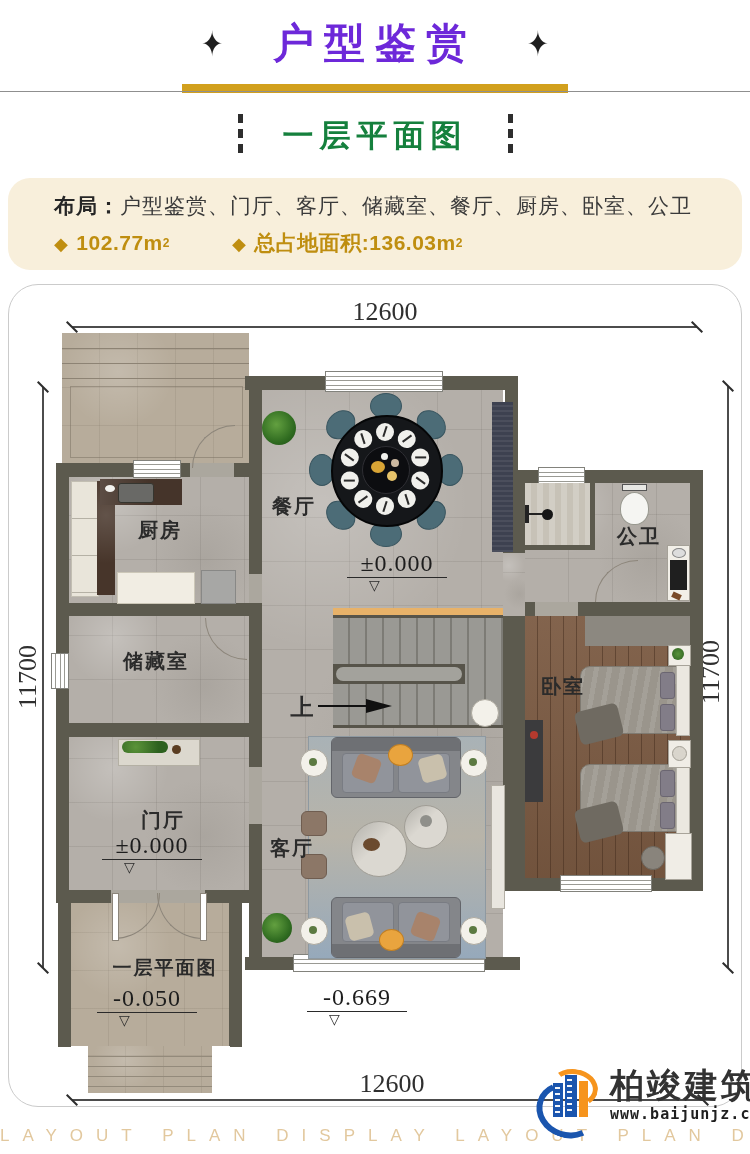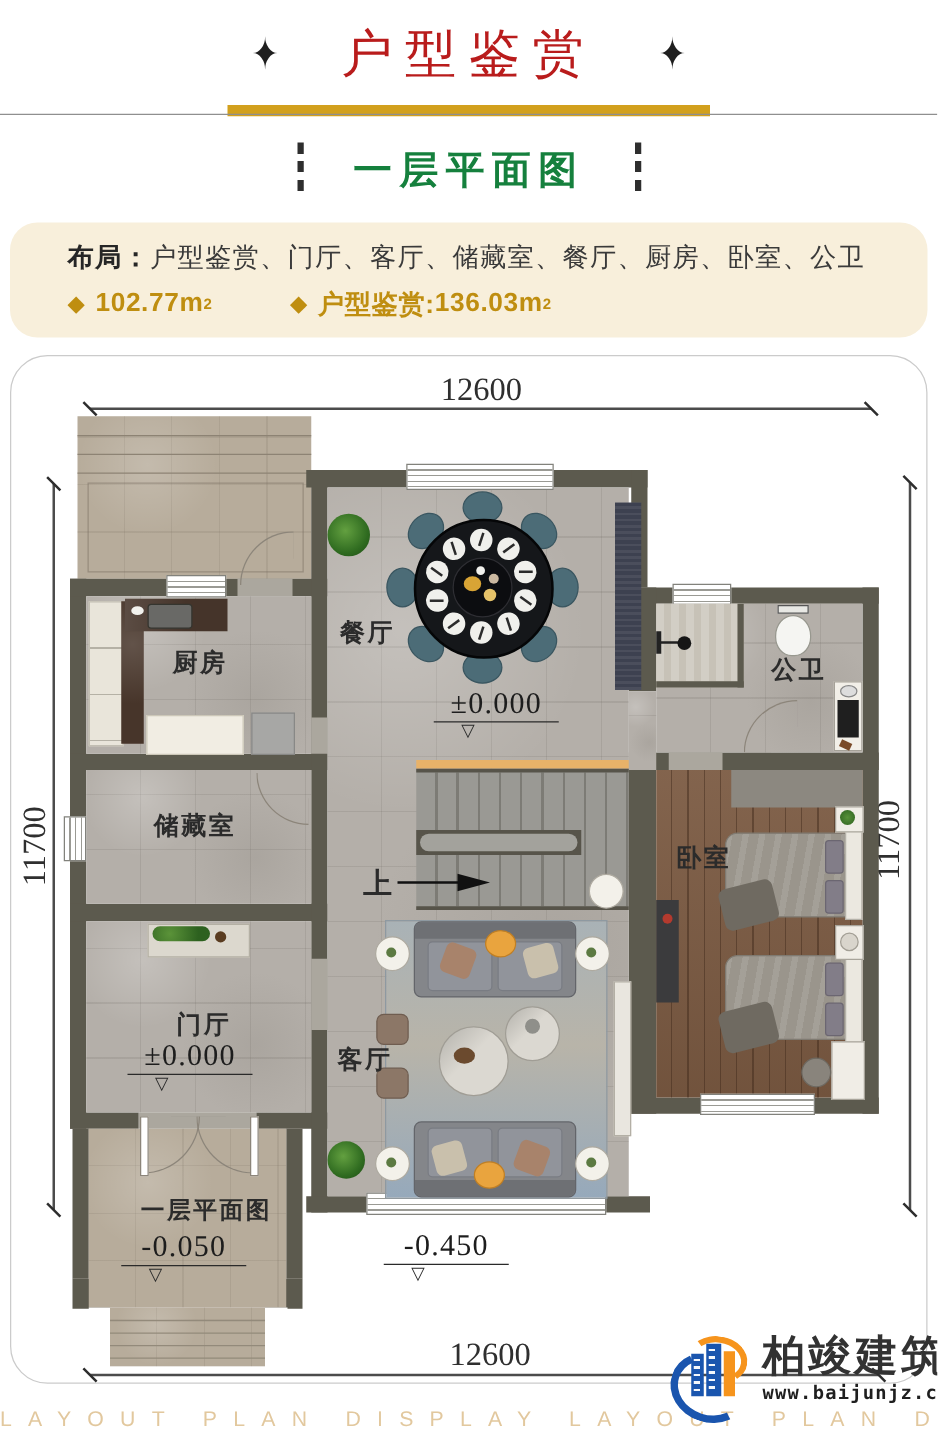--- a/index.html
+++ b/index.html
@@ -2,21 +2,21 @@
 <html><head>
 <meta charset="utf-8">
 <style>
   html,body{margin:0;padding:0;background:#fff;}
   #page{position:relative;width:750px;height:1154px;background:#fff;overflow:hidden;
         font-family:"Liberation Sans",sans-serif;}
   .abs{position:absolute;}
   
   .title-row{position:absolute;top:16px;left:0;right:0;display:flex;justify-content:center;align-items:center;}
   .orn{font-family:"DejaVu Sans",sans-serif;font-size:26px;color:#1f1f1f;margin:0 50px;transform:scaleY(1.35);}
-  .title{margin:0;font-size:41px;font-weight:normal;color:#b91c1c;letter-spacing:10px;}
+  .title{margin:0;font-size:41px;font-weight:bold;color:#6d28d9;letter-spacing:10px;}
   .gold-bar{position:absolute;top:84px;left:50%;transform:translateX(-50%);width:386px;height:9px;background:#d2a01d;}
   .hline{position:absolute;top:91px;left:0;width:100%;height:1px;background:#8f8f8f;}
   .subtitle-row{position:absolute;top:114px;left:0;right:0;display:flex;justify-content:center;align-items:center;}
   .dash-bar{width:5px;height:44px;margin:0 40px;background:repeating-linear-gradient(180deg,#2e2e2e 0 9px,transparent 9px 15px);}
   .subtitle{margin:0;font-size:31px;font-weight:bold;color:#15803d;letter-spacing:6px;}
   
   .info-box{position:absolute;top:178px;left:8px;width:734px;height:92px;background:#f8efdb;border-radius:22px;box-sizing:border-box;padding:14px 0 0 46px;}
   .info-line1{font-size:21px;color:#3a3a3a;letter-spacing:1px;}
   .info-line1 .lab{font-weight:bold;color:#262626;}
   .info-line2{margin-top:9px;font-size:21px;font-weight:bold;color:#bf8e10;letter-spacing:0.5px;display:flex;align-items:center;}
@@ -107,21 +107,21 @@
   <div class="info-box">
     <div class="info-line1">
       <span class="lab">布局：</span><span>户型鉴赏、门厅、客厅、储藏室、餐厅、厨房、卧室、公卫</span>
     </div>
     <div class="info-line2">
       <span class="diam">◆</span>
         <span>102.77m</span>
         <sup>2</sup>
       <span class="stat2">
         <span class="diam">◆</span>
-        <span>户型鉴赏:</span>
+        <span>总占地面积:</span>
           <span>136.03m</span>
           <sup>2</sup>
       </span>
     </div>
   </div>
 
   <div class="plan-border"></div>
 
   <div class="dim-label" style="left:385px;top:312px;">12600</div>
   <div class="dim-line" style="left:72px;top:326px;width:625px;height:1.5px;"></div>
@@ -341,21 +341,21 @@
     <span class="val">±0.000</span>
     <span class="ln"></span>
     <span class="tri">▽</span>
   </div>
   <div class="elev" style="left:97px;top:986px;">
     <span class="val">-0.050</span>
     <span class="ln"></span>
     <span class="tri">▽</span>
   </div>
   <div class="elev" style="left:307px;top:985px;">
-    <span class="val">-0.450</span>
+    <span class="val">-0.669</span>
     <span class="ln"></span>
     <span class="tri">▽</span>
   </div>
 
   <div class="logo">
     <div class="logo-icon">
       <div class="sw-blue"></div>
       <div class="sw-orange"></div>
       <div class="bld win" style="left:17px;top:15px;width:10px;height:34px;"></div>
       <div class="bld win" style="left:29px;top:7px;width:12px;height:42px;"></div>

